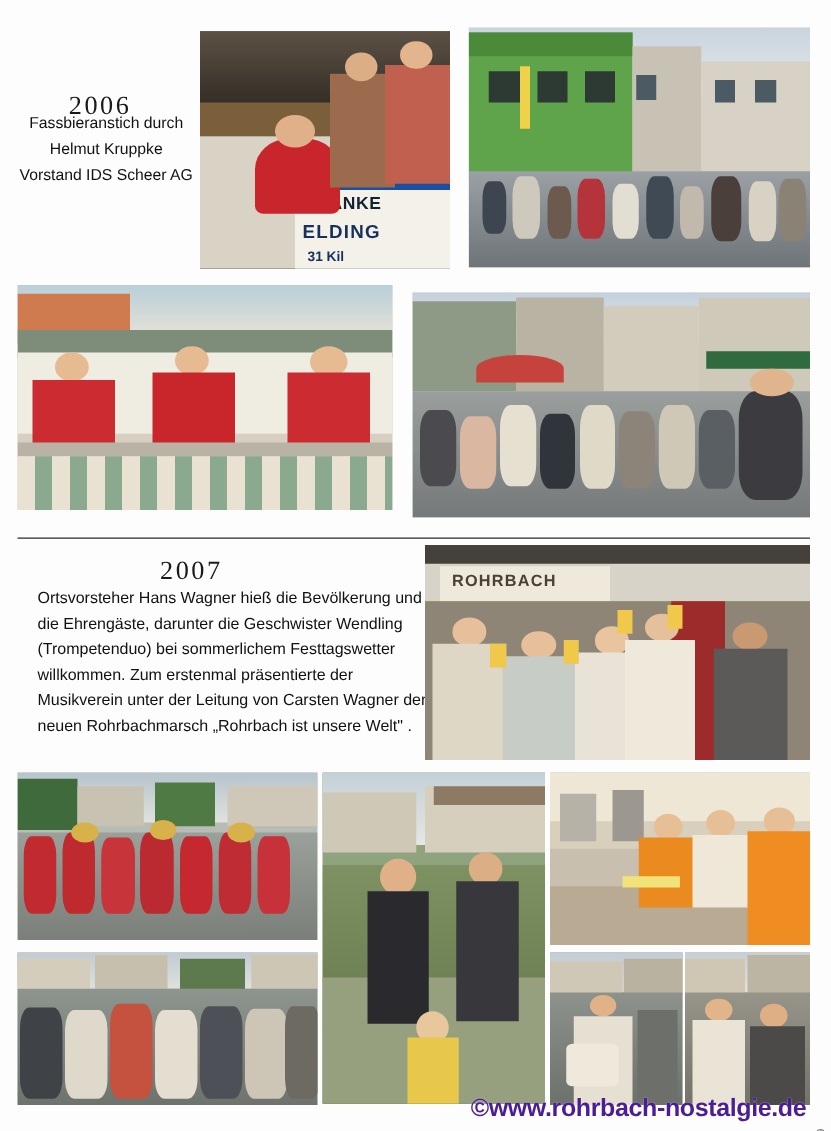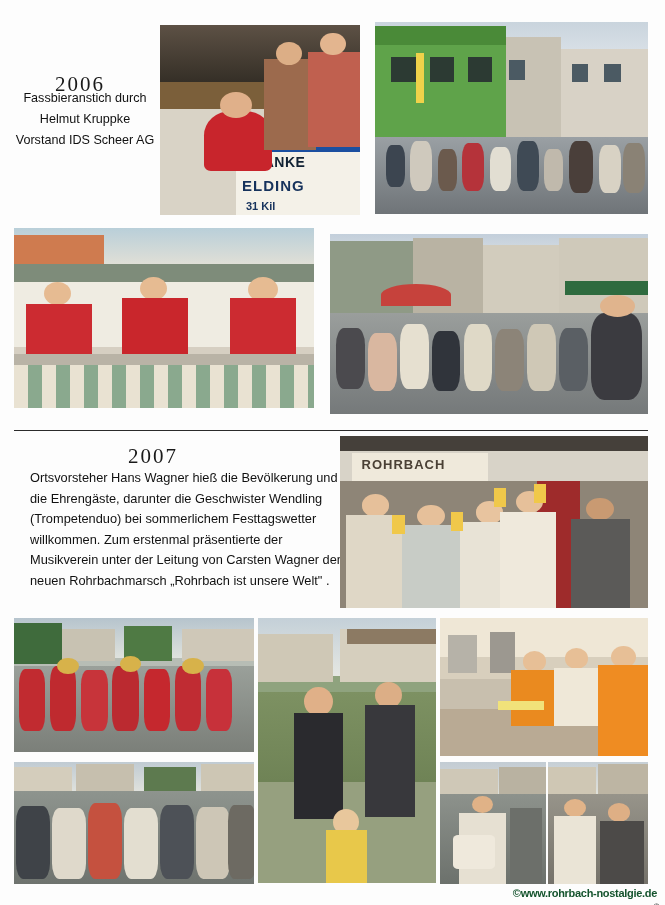--- a/index.html
+++ b/index.html
@@ -55,25 +55,25 @@
     color: #111;
     text-align: left;
   }
   .rule {
     position: absolute;
     height: 1px;
     background: #2b2b2b;
   }
   .watermark {
     position: absolute;
-    right: 8px;
+    right: 20px;
     bottom: 6px;
-    font-size: 11px;
+    font-size: 20px;
     font-weight: bold;
-    color: #14532d;
+    color: #4c1d95;
     letter-spacing: -0.3px;
     font-family: "Liberation Sans", sans-serif;
     text-shadow: 0 0 1px rgba(255,255,255,.7);
   }
   .pagenum {
     position: absolute;
     right: 4px;
     bottom: 2px;
     font-size: 8px;
     color: #555;

